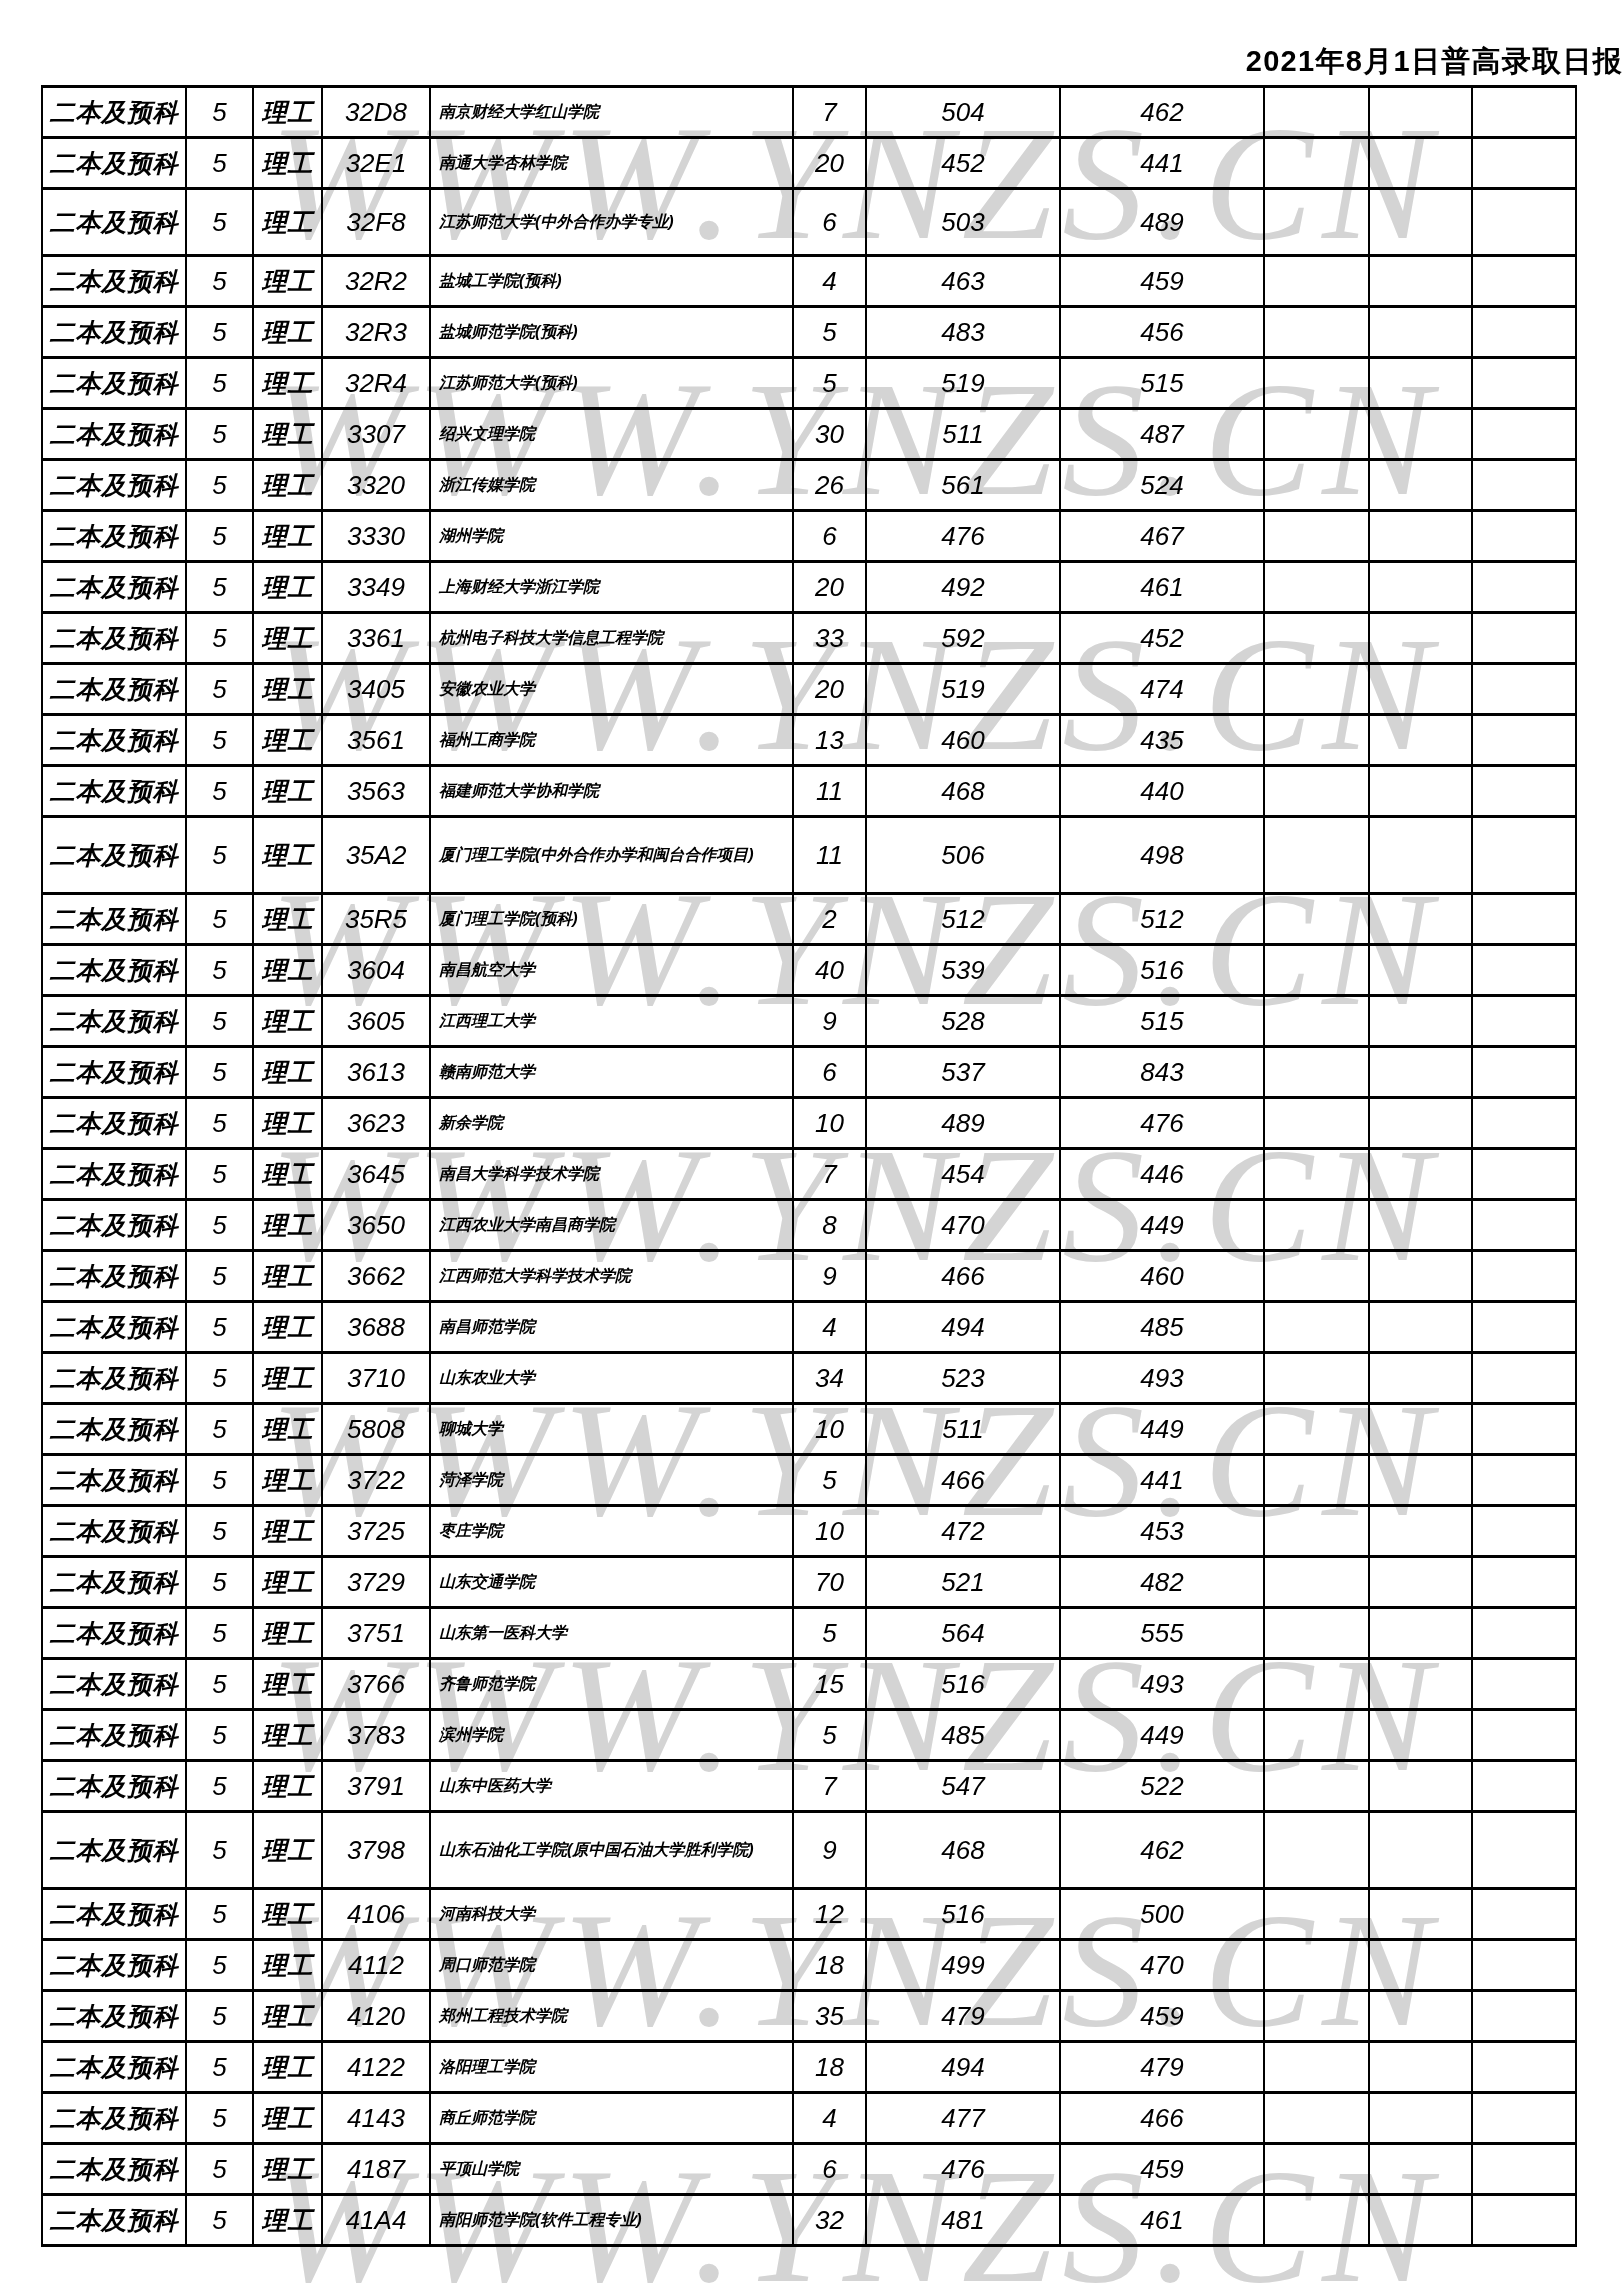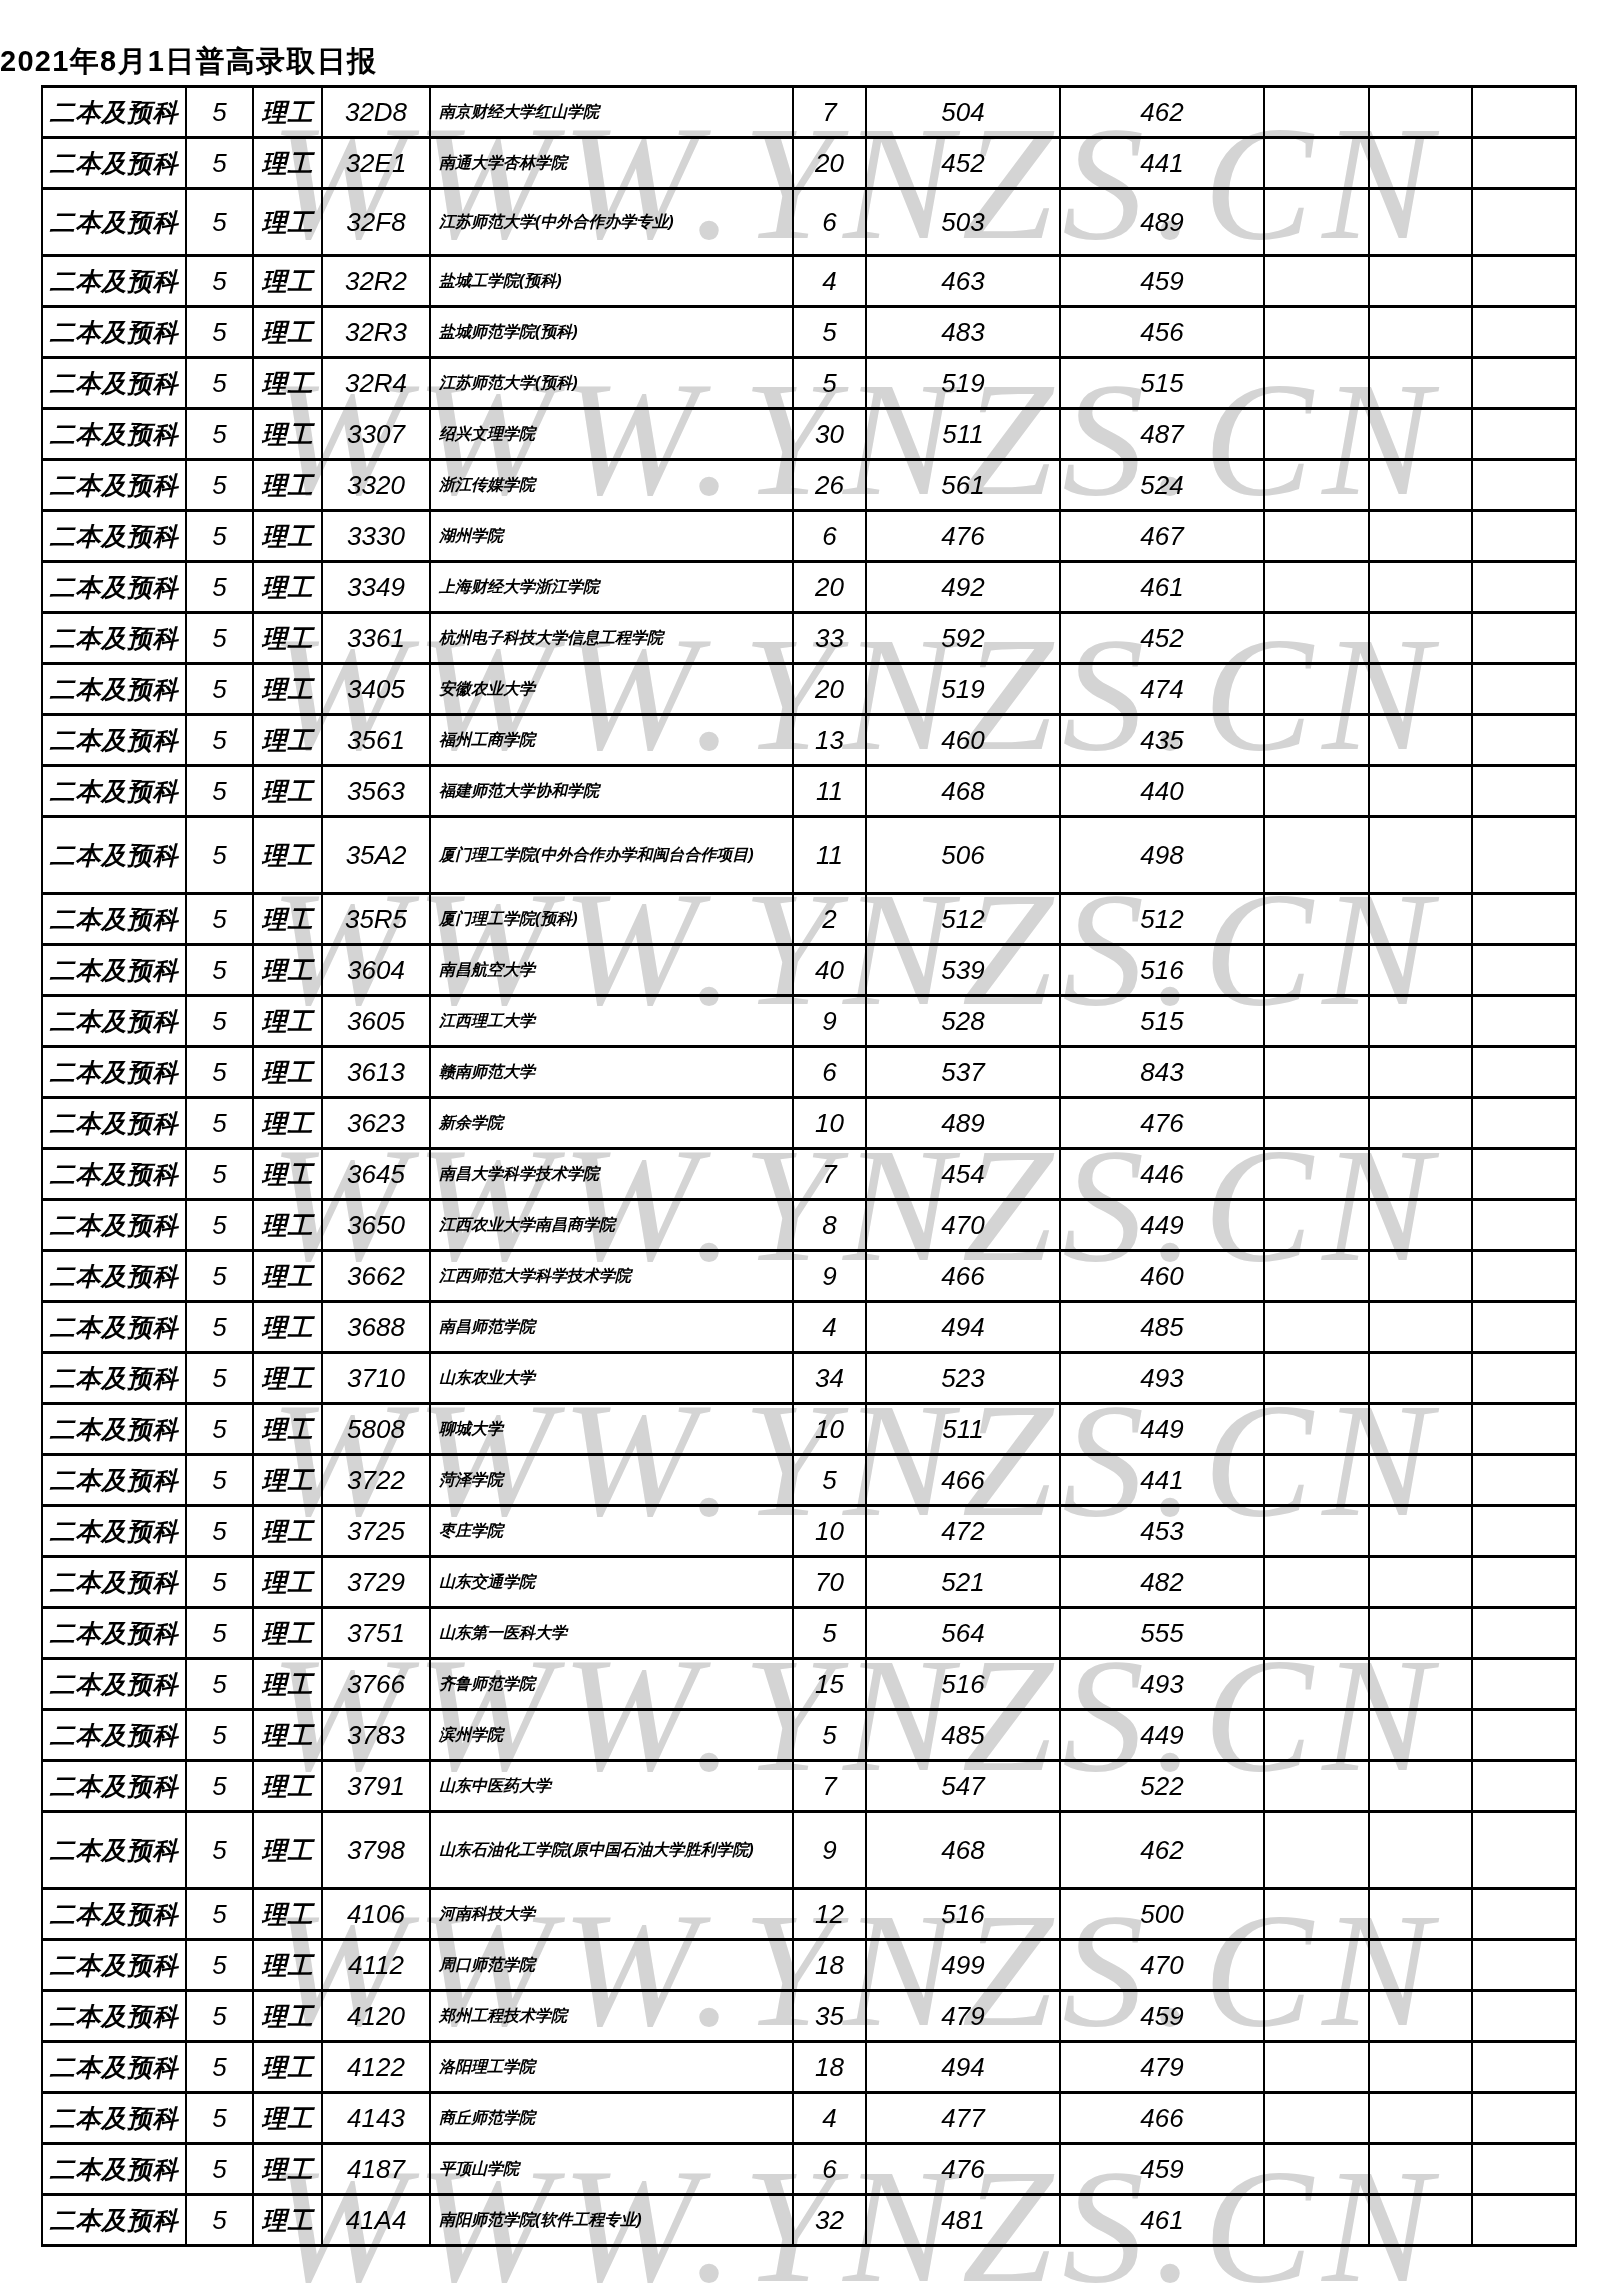--- a/index.html
+++ b/index.html
@@ -18,21 +18,21 @@
     text-align:center;white-space:nowrap;line-height:1;
     font-family:Liberation Serif, serif;
     font-style:italic;font-weight:400;
     font-size:164px;letter-spacing:9.2px;
     color:#d4d4d4;
     margin-left:44px;
   }
   
   #title{
     position:absolute;top:42px;left:0;width:100%;
-    text-align:left;font-size:29px;font-weight:700;
+    text-align:right;font-size:29px;font-weight:700;
     z-index:2;letter-spacing:1.3px;
   }
   
   #tbl{
     position:absolute;left:41px;top:85px;width:1534px;
     border-collapse:collapse;table-layout:fixed;
     z-index:1;background:transparent;font-style:italic;
   }
   #tbl td{
     border:2.6px solid #000;

